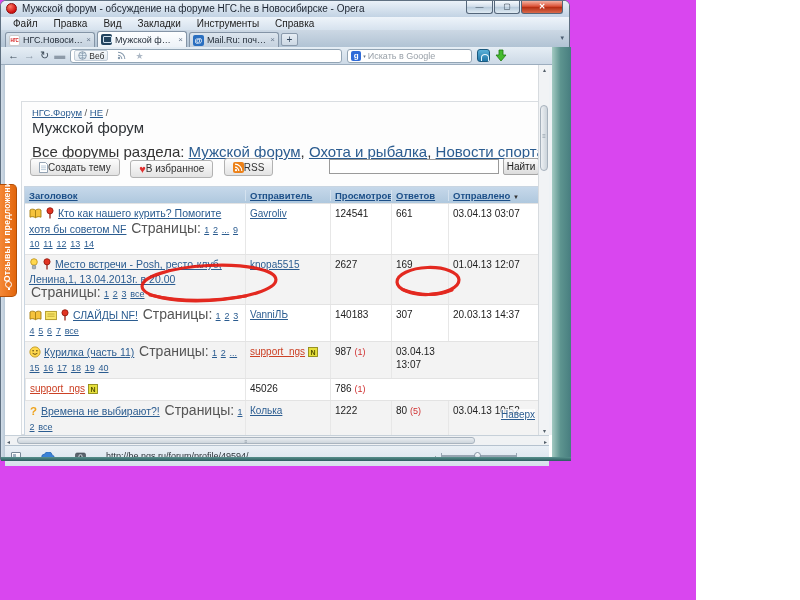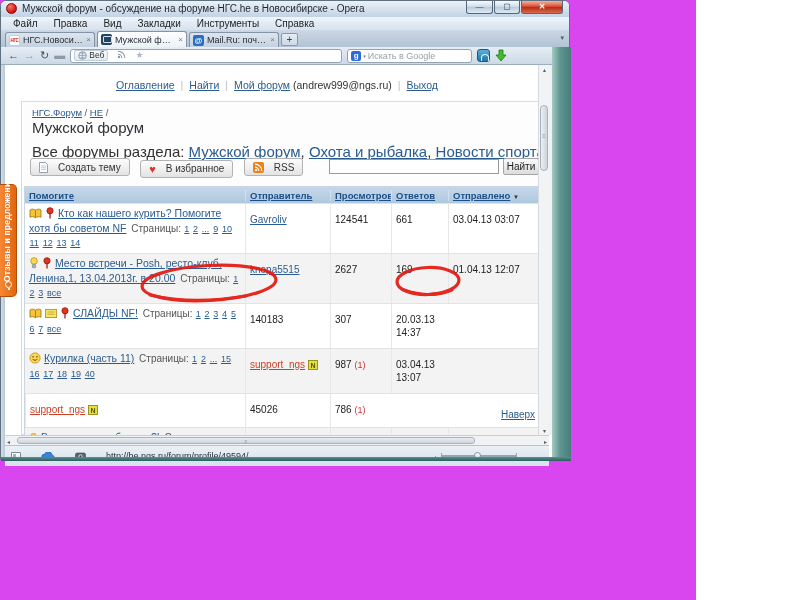--- a/index.html
+++ b/index.html
@@ -24,21 +24,21 @@
   .fav{flex:0 0 auto;width:11px;height:11px;border-radius:2px;font-weight:bold;text-align:center;overflow:hidden}
   .fav.ngs{background:#fff;border:1px solid #ccc;color:#d41515;font-size:4.5px;line-height:10px;letter-spacing:-.3px}
   .fav.forum{background:#23445f;position:relative}
   .fav.forum:after{content:"";position:absolute;left:2px;top:2px;width:7px;height:5px;border:1px solid #cfe0ee;border-radius:1px}
   .fav.mail{background:#2a6fc0;color:#fff;font-size:8px;line-height:11px}
   .newtab{position:absolute;left:280px;top:3px;width:17px;height:13px;border:1px solid #8a9aac;border-radius:2px;background:linear-gradient(#e6edf4,#ccd8e4);color:#33465c;font-size:10px;line-height:11px;text-align:center;cursor:default}
   .tabchev{position:absolute;right:5px;top:4px;font-size:7px;color:#4a5c70}
   .toolbar{position:absolute;left:0;top:46px;width:100%;height:18px;background:linear-gradient(#e6eef5,#ccd9e6);border-bottom:1px solid #9cadbe;display:flex;align-items:center;padding:0 7px;gap:5px}
   .navg{font-size:11px;color:#3c4a58;line-height:1;cursor:default}
   .navg.dim{color:#8d9aa8}
-  .addr{width:272px;height:14px;background:#fff;border:1px solid #93a5b5;border-radius:3px;display:flex;font-size:9px;padding:0 3px;gap:9px}
+  .addr{width:272px;height:14px;background:#fff;border:1px solid #93a5b5;border-radius:3px;display:flex;align-items:center;font-size:9px;padding:0 3px;gap:9px}
   .webbadge{display:flex;align-items:center;gap:2px;padding:0 3px;height:11px;background:linear-gradient(#f6f9fb,#e3eaf1);border:1px solid #c2cdd8;border-radius:2px;font-size:8.5px;color:#333}
   .urltext{flex:1;white-space:nowrap;overflow:hidden;color:#8a949e}
   .urltext b{color:#1a222a}
   .addrico{font-size:8px;color:#9aaabb}
   .search{width:125px;height:14px;background:#fff;border:1px solid #93a5b5;border-radius:3px;display:flex;align-items:center;font-size:9px;color:#99a1a9;padding:0 3px;gap:2px}
   .gico{width:10px;height:10px;background:#2f6bd8;border-radius:2px;color:#fff;font-size:8px;font-weight:bold;text-align:center;line-height:10px}
   .sarw{font-size:5px;color:#68788a}
   .turbo{width:13px;height:13px;border-radius:3px;border:1px solid #1a5a80;background:linear-gradient(#5ab0d8,#2277a8);position:relative}
   .turbo:after{content:"";position:absolute;left:3px;top:4px;width:6px;height:6px;border-radius:50% 50% 0 0;border:1px solid #eaf6fc;border-bottom:none}
   
@@ -67,37 +67,37 @@
   .topnav{position:absolute;left:0;top:14px;width:100%;text-align:center;font-size:10.5px;color:#333}
   .topnav a{color:#2b5c90}
   .sep{color:#b9bec4;margin:0 6px;text-decoration:none}
   .forumbox{position:absolute;left:16px;top:36px;width:527px;height:334px;border:1px solid #d9dde1;background:#fdfdfd}
   .crumbs{position:absolute;left:10px;top:5px;font-size:9.5px;color:#555}
   .crumbs a{color:#2b5c90}
   .ptitle{position:absolute;left:10px;top:17px;font-size:15px;color:#303438}
   .sectionline{position:absolute;left:10px;top:41px;font-size:15px;color:#333}
   .sectionline a{color:#2b5c90}
   .actionrow{position:absolute;left:8px;top:56px;width:511px;height:22px}
-  .abtn{display:inline-flex;align-items:center;gap:10px;height:18px;padding:0 8px;border:1px solid #b2b2b2;border-radius:3px;background:linear-gradient(#fdfdfd,#e3e3e3);font-size:10px;color:#333;margin-right:6px;cursor:default}
+  .abtn{display:inline-flex;align-items:center;gap:0;height:18px;padding:0 8px;border:1px solid #b2b2b2;border-radius:3px;background:linear-gradient(#fdfdfd,#e3e3e3);font-size:10px;color:#333;margin-right:6px;cursor:default}
   .psearch{position:absolute;right:42px;top:1px;width:170px;height:15px;border:1px solid #9a9a9a;background:#fff;font-size:10px;padding:0 3px}
   .findbtn{position:absolute;right:2px;top:0;width:36px;height:17px;border:1px solid #a5a5a5;border-radius:2px;background:linear-gradient(#fbfbfb,#dcdcdc);font-size:10px;color:#222;text-align:center;line-height:15px;cursor:default}
   .ftable{position:absolute;left:2px;top:84px;width:521px;border:1px solid #c9d5e1;border-bottom:none;background:#fff}
   .thead,.trow{display:grid;grid-template-columns:220px 85px 61px 57px 1fr}
   .thead{background:linear-gradient(#c6d8ea,#afc8de);height:16px;font-size:9.5px;font-weight:bold;align-items:center}
   .thead .hcell{padding:0 4px;border-left:1px solid #d4e2ef;white-space:nowrap;overflow:hidden}
   .thead .hcell:first-child{border-left:none}
   .thead a{color:#1c4f88}
   .sortarw{font-size:6px;color:#333;text-decoration:none}
   .trow{border-top:1px solid #e3e3e3;font-size:10px;color:#222;background:#fff}
   .trow.alt{background:#f3f3f3}
-  .cell{padding:9px 4px;border-left:1px solid #e7e7e7;line-height:13px}
+  .cell{padding:3px 4px;border-left:1px solid #e7e7e7;line-height:13px}
   .c-title{padding:3px 2px 3px 4px;line-height:13px;border-left:none}
   .ticon{display:inline-block;vertical-align:-2px;margin-right:3px}
   .topiclink{color:#2b5c90;font-size:10.5px}
-  .pageslbl{color:#555;font-size:10px;text-decoration:none;margin-left:2px}
+  .pageslbl{color:#555;font-size:14px;text-decoration:none;margin-left:2px}
   .pglink{color:#2b5c90;font-size:9px;margin:0 .5px}
   .sender.s-blue{color:#2b5c90}.sender.s-red{color:#cc4125}
   .newrep{color:#d03030;font-size:9px}
   .backtop{position:absolute;right:14px;top:344px;font-size:10px;color:#2b5c90;background:rgba(255,255,255,.7)}
   
   .feedback{position:absolute;left:0;top:184px;width:17px;height:113px;background:linear-gradient(90deg,#f58836,#e2660c);border:1px solid #b34e06;border-left:none;border-radius:0 5px 5px 0;z-index:40}
   .feedback .txt{position:absolute;left:2px;top:3px;width:13px;height:94px;writing-mode:vertical-rl;transform:rotate(180deg);font-size:8.5px;font-weight:bold;color:#fff;text-align:center;letter-spacing:.2px;white-space:nowrap}
   .feedback .bulb{position:absolute;left:5px;bottom:8px;width:7px;height:7px;border:1px solid #fff;border-radius:50%}
   .feedback .bulb:after{content:"";position:absolute;left:1.5px;top:6px;width:2px;height:2px;background:#fff}
   .anno{position:absolute;left:0;top:0;z-index:60;pointer-events:none}
@@ -169,21 +169,20 @@
         <span class="sarw">▾</span>
         <span>Искать в Google</span>
       </span>
       <span class="turbo"></span>
       <svg width="12" height="13" viewBox="0 0 12 13">
           <path d="M4 1h4v5h3L6 12 1 6h3z" fill="#44bb2e" stroke="#1f7a12" stroke-width=".8"></path>
         </svg>
     </div>
 
     <div class="content">
-      <div class="topnav" id="topnav"><a>Оглавление</a><span class="sep">|</span><a>Найти</a><span class="sep">|</span><a>Мой форум</a> <span>(andrew999@ngs.ru)</span><span class="sep">|</span><a>Выход</a></div>
 
       <div class="forumbox">
         <div class="crumbs" id="crumbs"><a>НГС.Форум</a> / <a>НЕ</a> /</div>
         <div class="ptitle">Мужской форум</div>
         <div class="sectionline" id="sectionline"><span>Все форумы раздела: </span><a>Мужской форум</a>, <a>Охота и рыбалка</a>, <a>Новости спорта</a></div>
 
         <div class="actionrow">
           <span class="abtn">
             <svg width="9" height="11" viewBox="0 0 9 11">
                 <path d="M.5.5h6l2 2v8h-8z" fill="#fff" stroke="#7b8ea2" stroke-width=".8"></path>
@@ -202,21 +201,21 @@
                 <path d="M2 5.2a3.8 3.8 0 0 1 3.8 3.8M2 2.2a6.8 6.8 0 0 1 6.8 6.8" fill="none" stroke="#fff" stroke-width="1.2"></path>
               </svg>
             <span>RSS</span>
           </span>
           <input class="psearch" value="" style="">
           <span class="findbtn">Найти</span>
         </div>
 
         <div class="ftable">
           <div class="thead" id="thead">
-              <span class="hcell"><a>Помогите</a></span>
+              <span class="hcell"><a>Заголовок</a></span>
               <span class="hcell"><a>Отправитель</a></span>
               <span class="hcell"><a>Просмотров</a></span>
               <span class="hcell"><a>Ответов</a></span>
               <span class="hcell"><a>Отправлено</a> <span class="sortarw">▼</span></span>
             </div>
           <div id="trows">
               <div class="trow">
                 <div class="c-title"><span class="ticon"><svg width="13" height="11" viewBox="0 0 13 11">
                       <path d="M1 2C2.6.8 4.8.9 6.5 2.2 8.2.9 10.4.8 12 2v7.2C10.4 8.4 8.2 8.5 6.5 9.7 4.8 8.5 2.6 8.4 1 9.2Z" fill="#f6c33c" stroke="#a47d10" stroke-width=".9"></path>
                       <path d="M6.5 2.2v7.5" stroke="#a47d10" stroke-width=".9"></path>
@@ -246,20 +245,21 @@
                 <div class="c-title"><span class="ticon"><svg width="13" height="11" viewBox="0 0 13 11">
                       <path d="M1 2C2.6.8 4.8.9 6.5 2.2 8.2.9 10.4.8 12 2v7.2C10.4 8.4 8.2 8.5 6.5 9.7 4.8 8.5 2.6 8.4 1 9.2Z" fill="#f6c33c" stroke="#a47d10" stroke-width=".9"></path>
                       <path d="M6.5 2.2v7.5" stroke="#a47d10" stroke-width=".9"></path>
                     </svg></span><span class="ticon"><svg width="12" height="11" viewBox="0 0 12 11">
                       <rect x=".6" y="1.4" width="10.8" height="8.2" fill="#f9e568" stroke="#ad9420" stroke-width=".9"></rect>
                       <path d="M2.4 4h7.2M2.4 6.2h7.2" stroke="#ad9420" stroke-width=".7"></path>
                     </svg></span><span class="ticon"><svg width="10" height="12" viewBox="0 0 10 12">
                       <circle cx="5" cy="3.8" r="3.1" fill="#e23422" stroke="#8e1408" stroke-width=".8"></circle>
                       <path d="M5 6.8v4.6" stroke="#8e1408" stroke-width="1.2"></path>
                     </svg></span><a class="topiclink">СЛАЙДЫ NF!</a> <span class="pageslbl">Страницы:</span> <a class="pglink">1</a> <a class="pglink">2</a> <a class="pglink">3</a> <a class="pglink">4</a> <a class="pglink">5</a> <a class="pglink">6</a> <a class="pglink">7</a> <a class="pglink">все</a></div>
+                <div class="cell"><a class="sender s-blue">VanniЛЬ</a></div>
                 <div class="cell">140183</div>
                 <div class="cell">307</div>
                 <div class="cell">20.03.13 14:37</div>
               </div>
               <div class="trow alt">
                 <div class="c-title"><span class="ticon"><svg width="12" height="12" viewBox="0 0 12 12">
                       <circle cx="6" cy="6" r="5.1" fill="#ffd84e" stroke="#c2971c" stroke-width=".9"></circle>
                       <circle cx="4.1" cy="4.7" r=".8" fill="#59420c"></circle>
                       <circle cx="7.9" cy="4.7" r=".8" fill="#59420c"></circle>
                       <path d="M3.6 7.3Q6 9.5 8.4 7.3" fill="none" stroke="#59420c" stroke-width=".9"></path>

